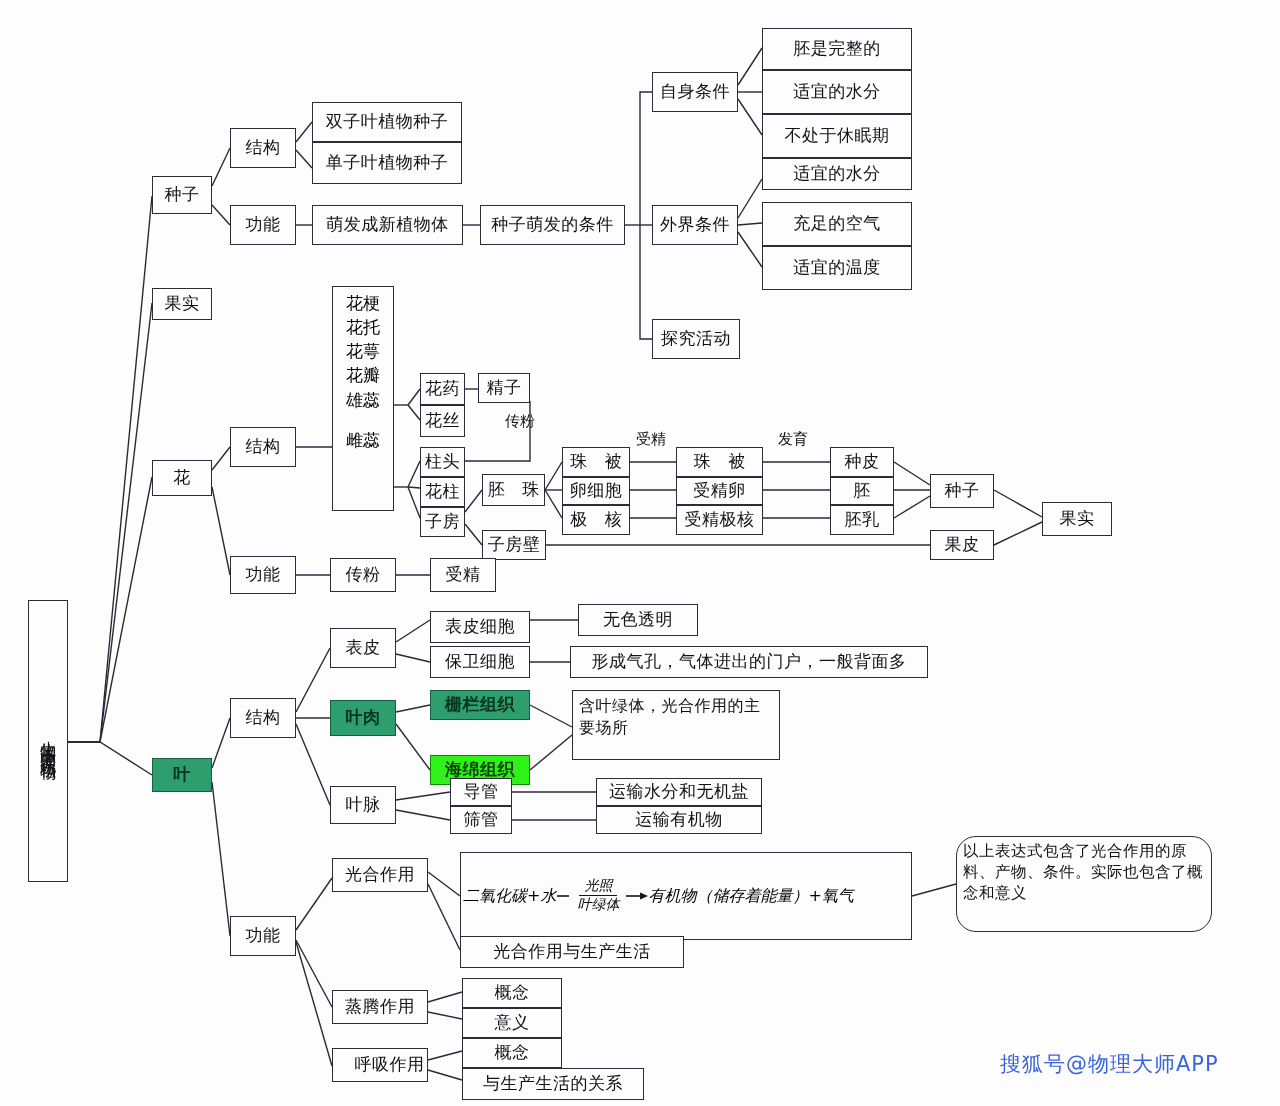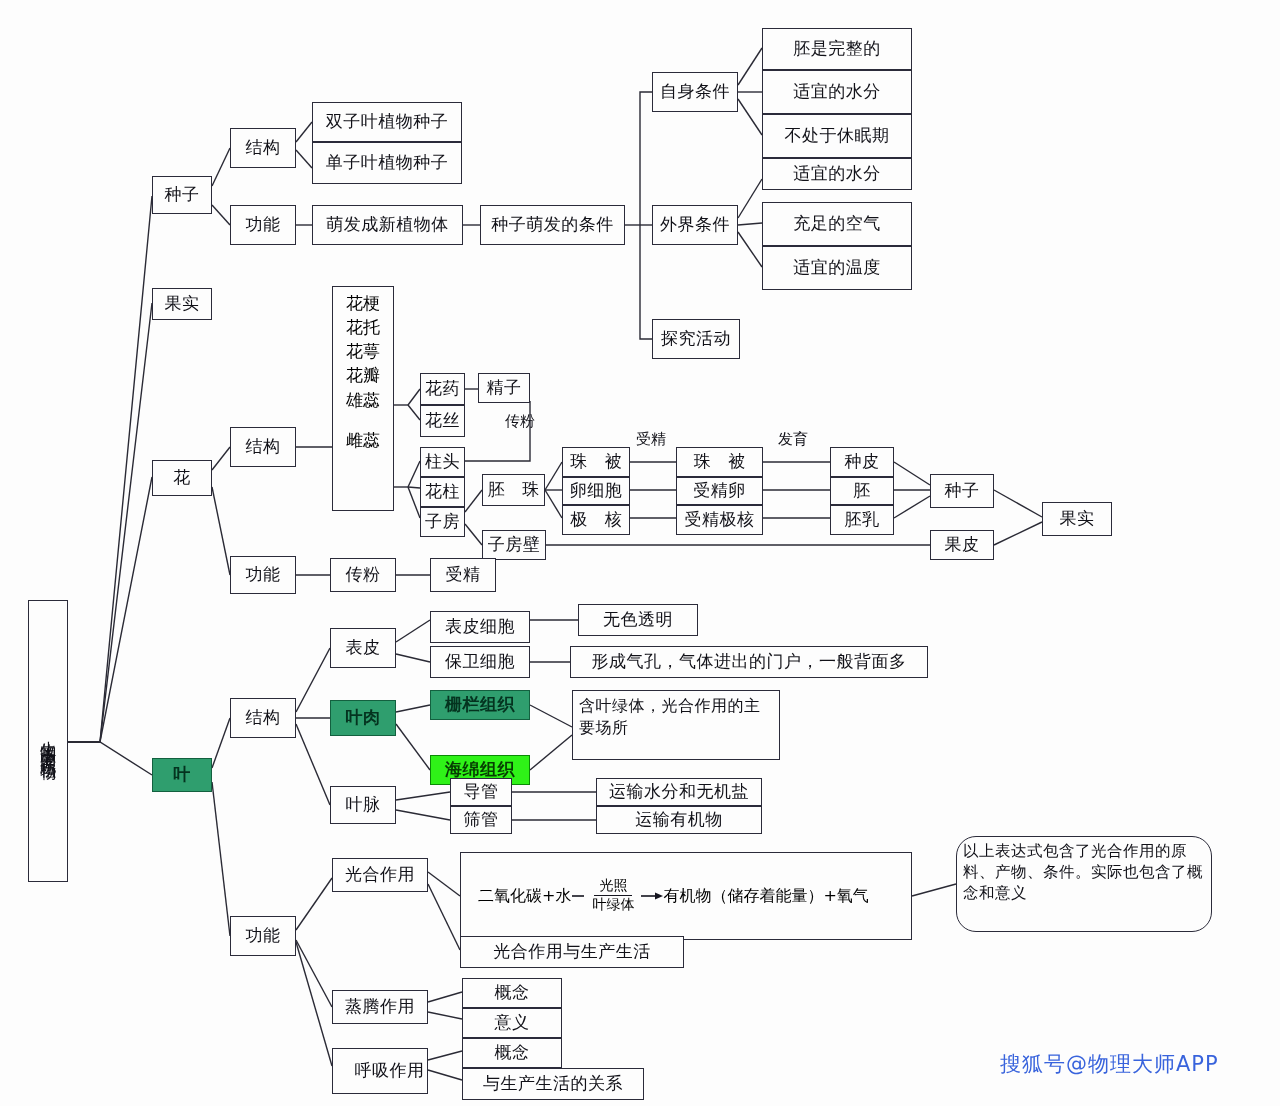--- a/index.html
+++ b/index.html
@@ -106,24 +106,25 @@
     margin-top: 16px;
   }
   .equation {
     position: absolute;
     box-sizing: border-box;
     border: 1.5px solid #2b2b3a;
     background: #fdfdfd;
     display: flex;
     align-items: center;
     justify-content: flex-start;
-    padding-left: 17px;
+    padding-left: 2px;
     font-size: 16px;
     font-family: "DejaVu Sans", "Liberation Sans", sans-serif;
     white-space: nowrap;
+    font-style: italic;
   }
   .frac {
     display: inline-flex;
     flex-direction: column;
     align-items: center;
     vertical-align: middle;
     margin: 0 2px;
     font-size: 14px;
     line-height: 1.1;
     position: relative;
@@ -472,21 +473,21 @@
   <div class="node" style="left:596px; top:806px; width:166px; height:28px;">
     <span>运输有机物</span>
   </div>
 
   <div class="node" style="left:332px; top:858px; width:96px; height:34px;">
     <span>光合作用</span>
   </div>
   <div class="node" style="left:332px; top:990px; width:96px; height:34px;">
     <span>蒸腾作用</span>
   </div>
-  <div class="node" style="left:332px; top:1048px; width:96px; height:46px;padding-left:19px;">
+  <div class="node" style="left:332px; top:1048px; width:96px; height:34px;padding-left:19px;">
     <span>呼吸作用</span>
   </div>
 
   <div class="equation" style="left:460px; top:852px; width:452px; height:88px;">
     <span>二氧化碳+水</span>
     <svg width="14" height="20" style="flex:0 0 auto;">
       <line x1="1" y1="10" x2="13" y2="10" stroke="#15151f" stroke-width="1.6"></line>
     </svg>
     <span class="frac">
       <span class="over">光照</span>

